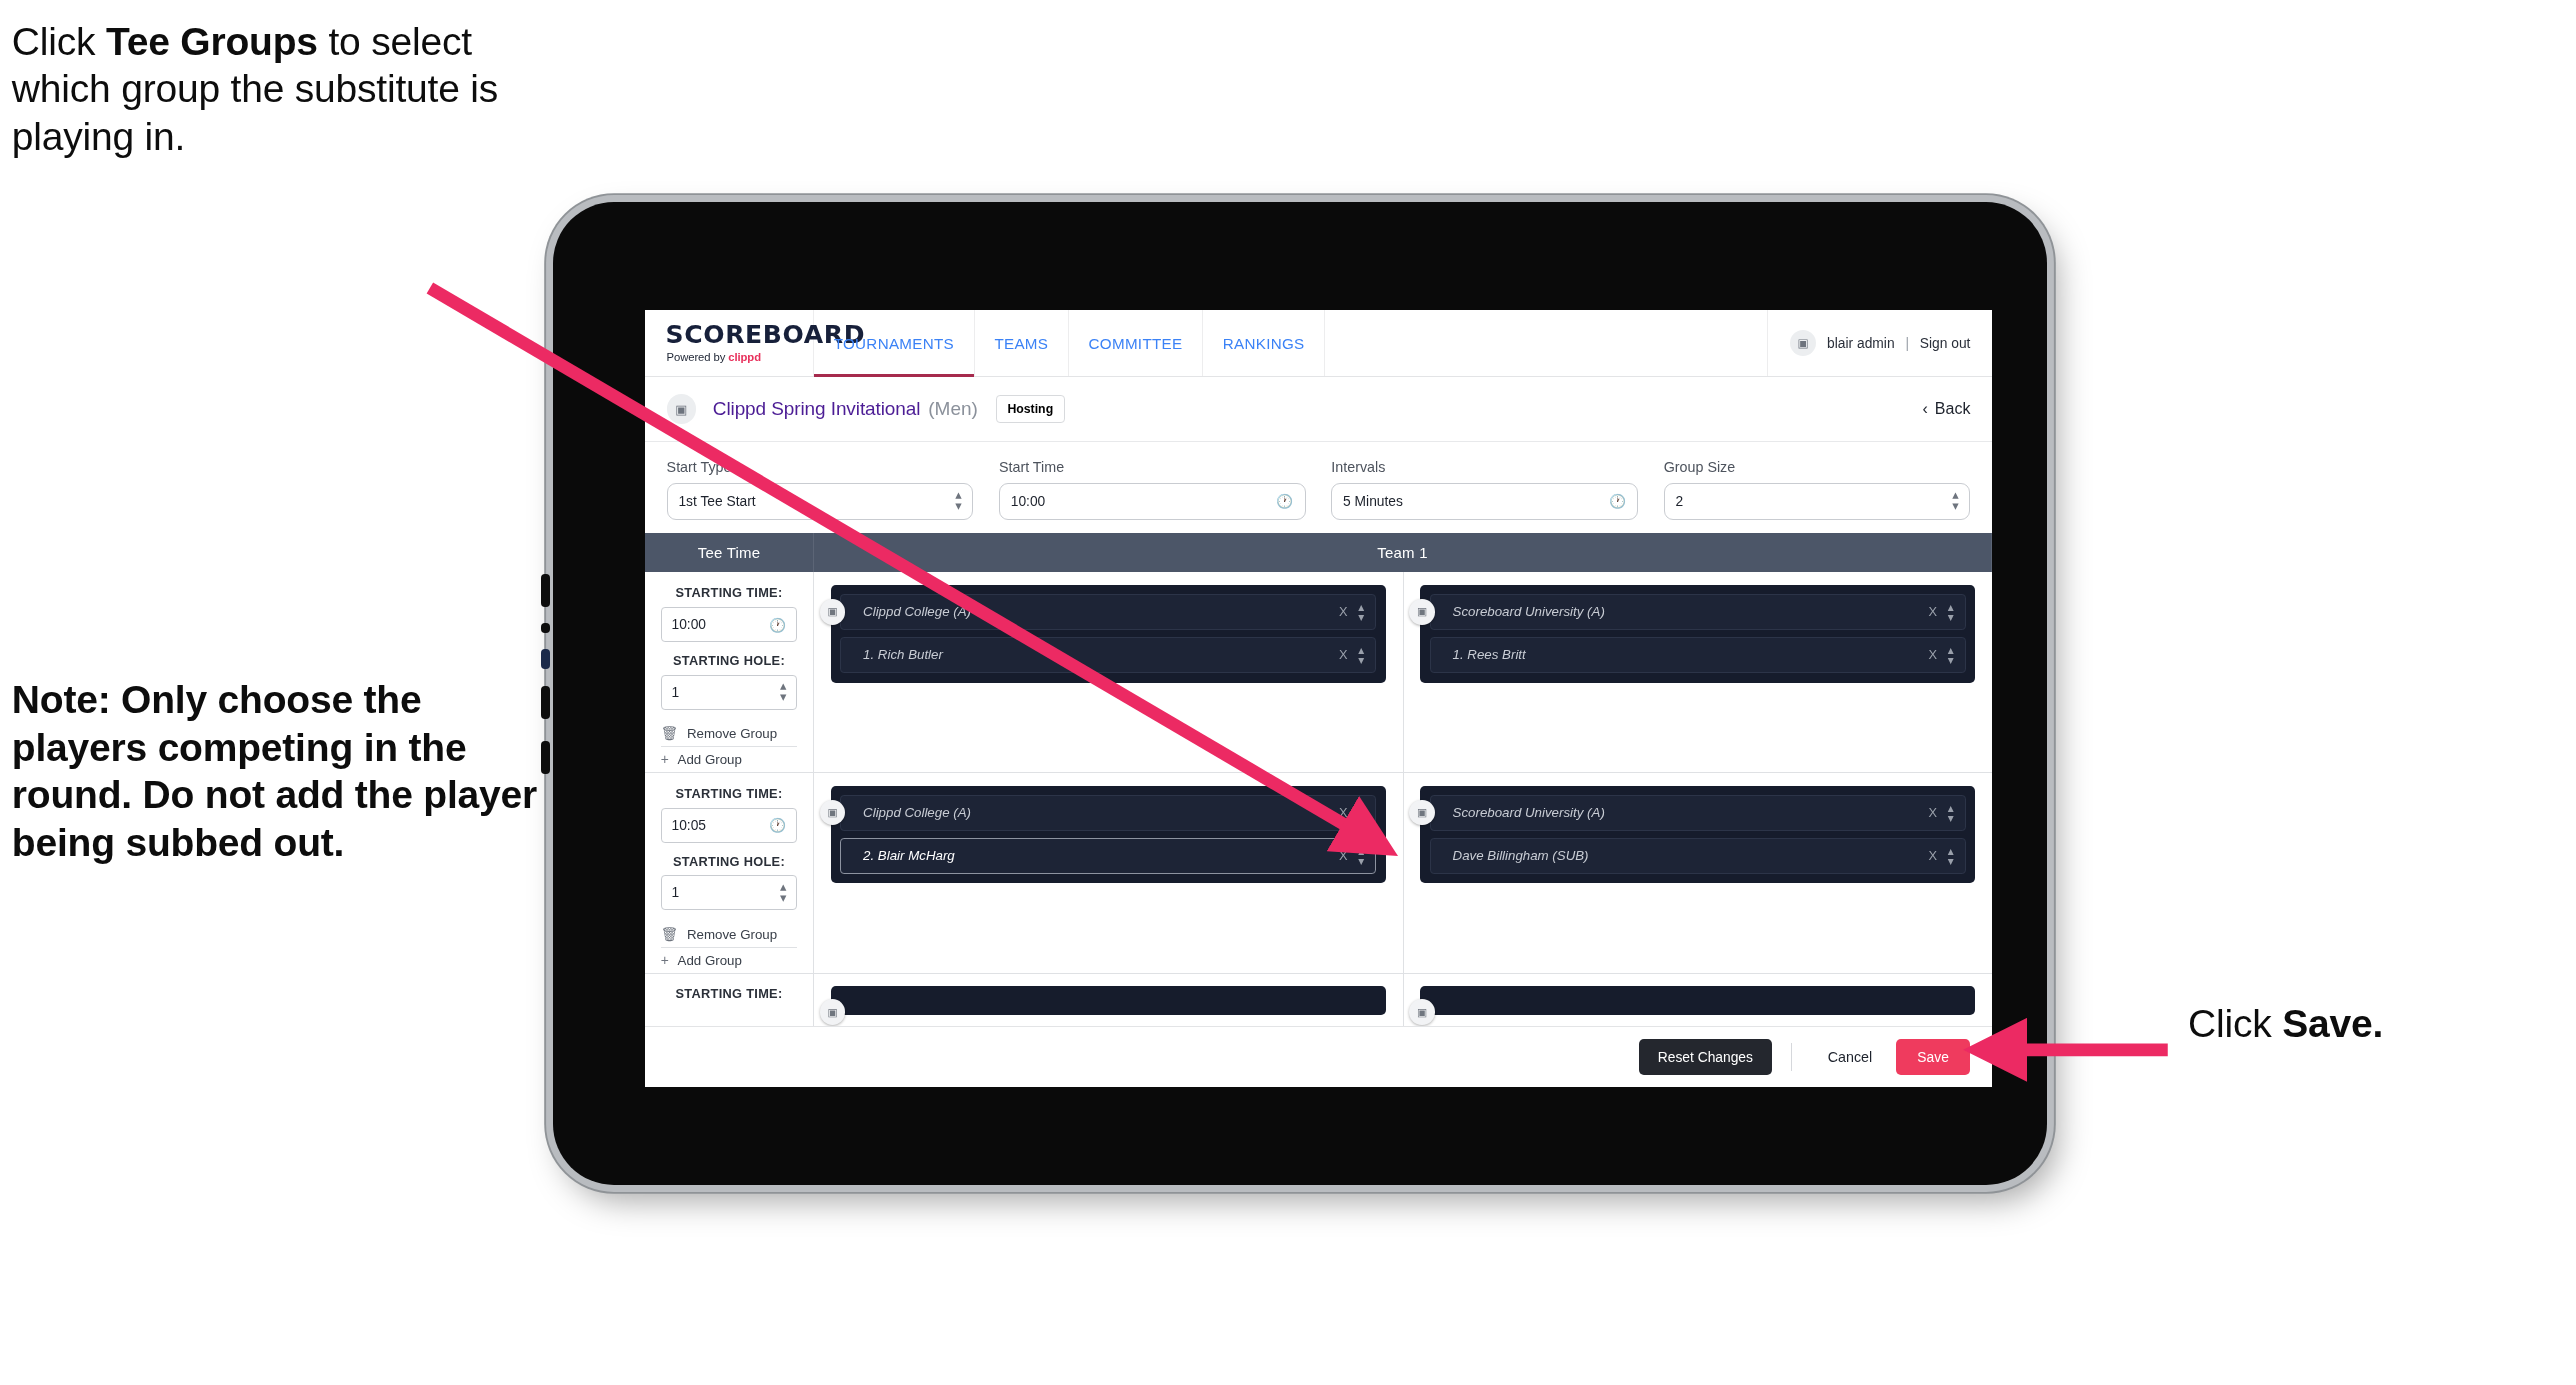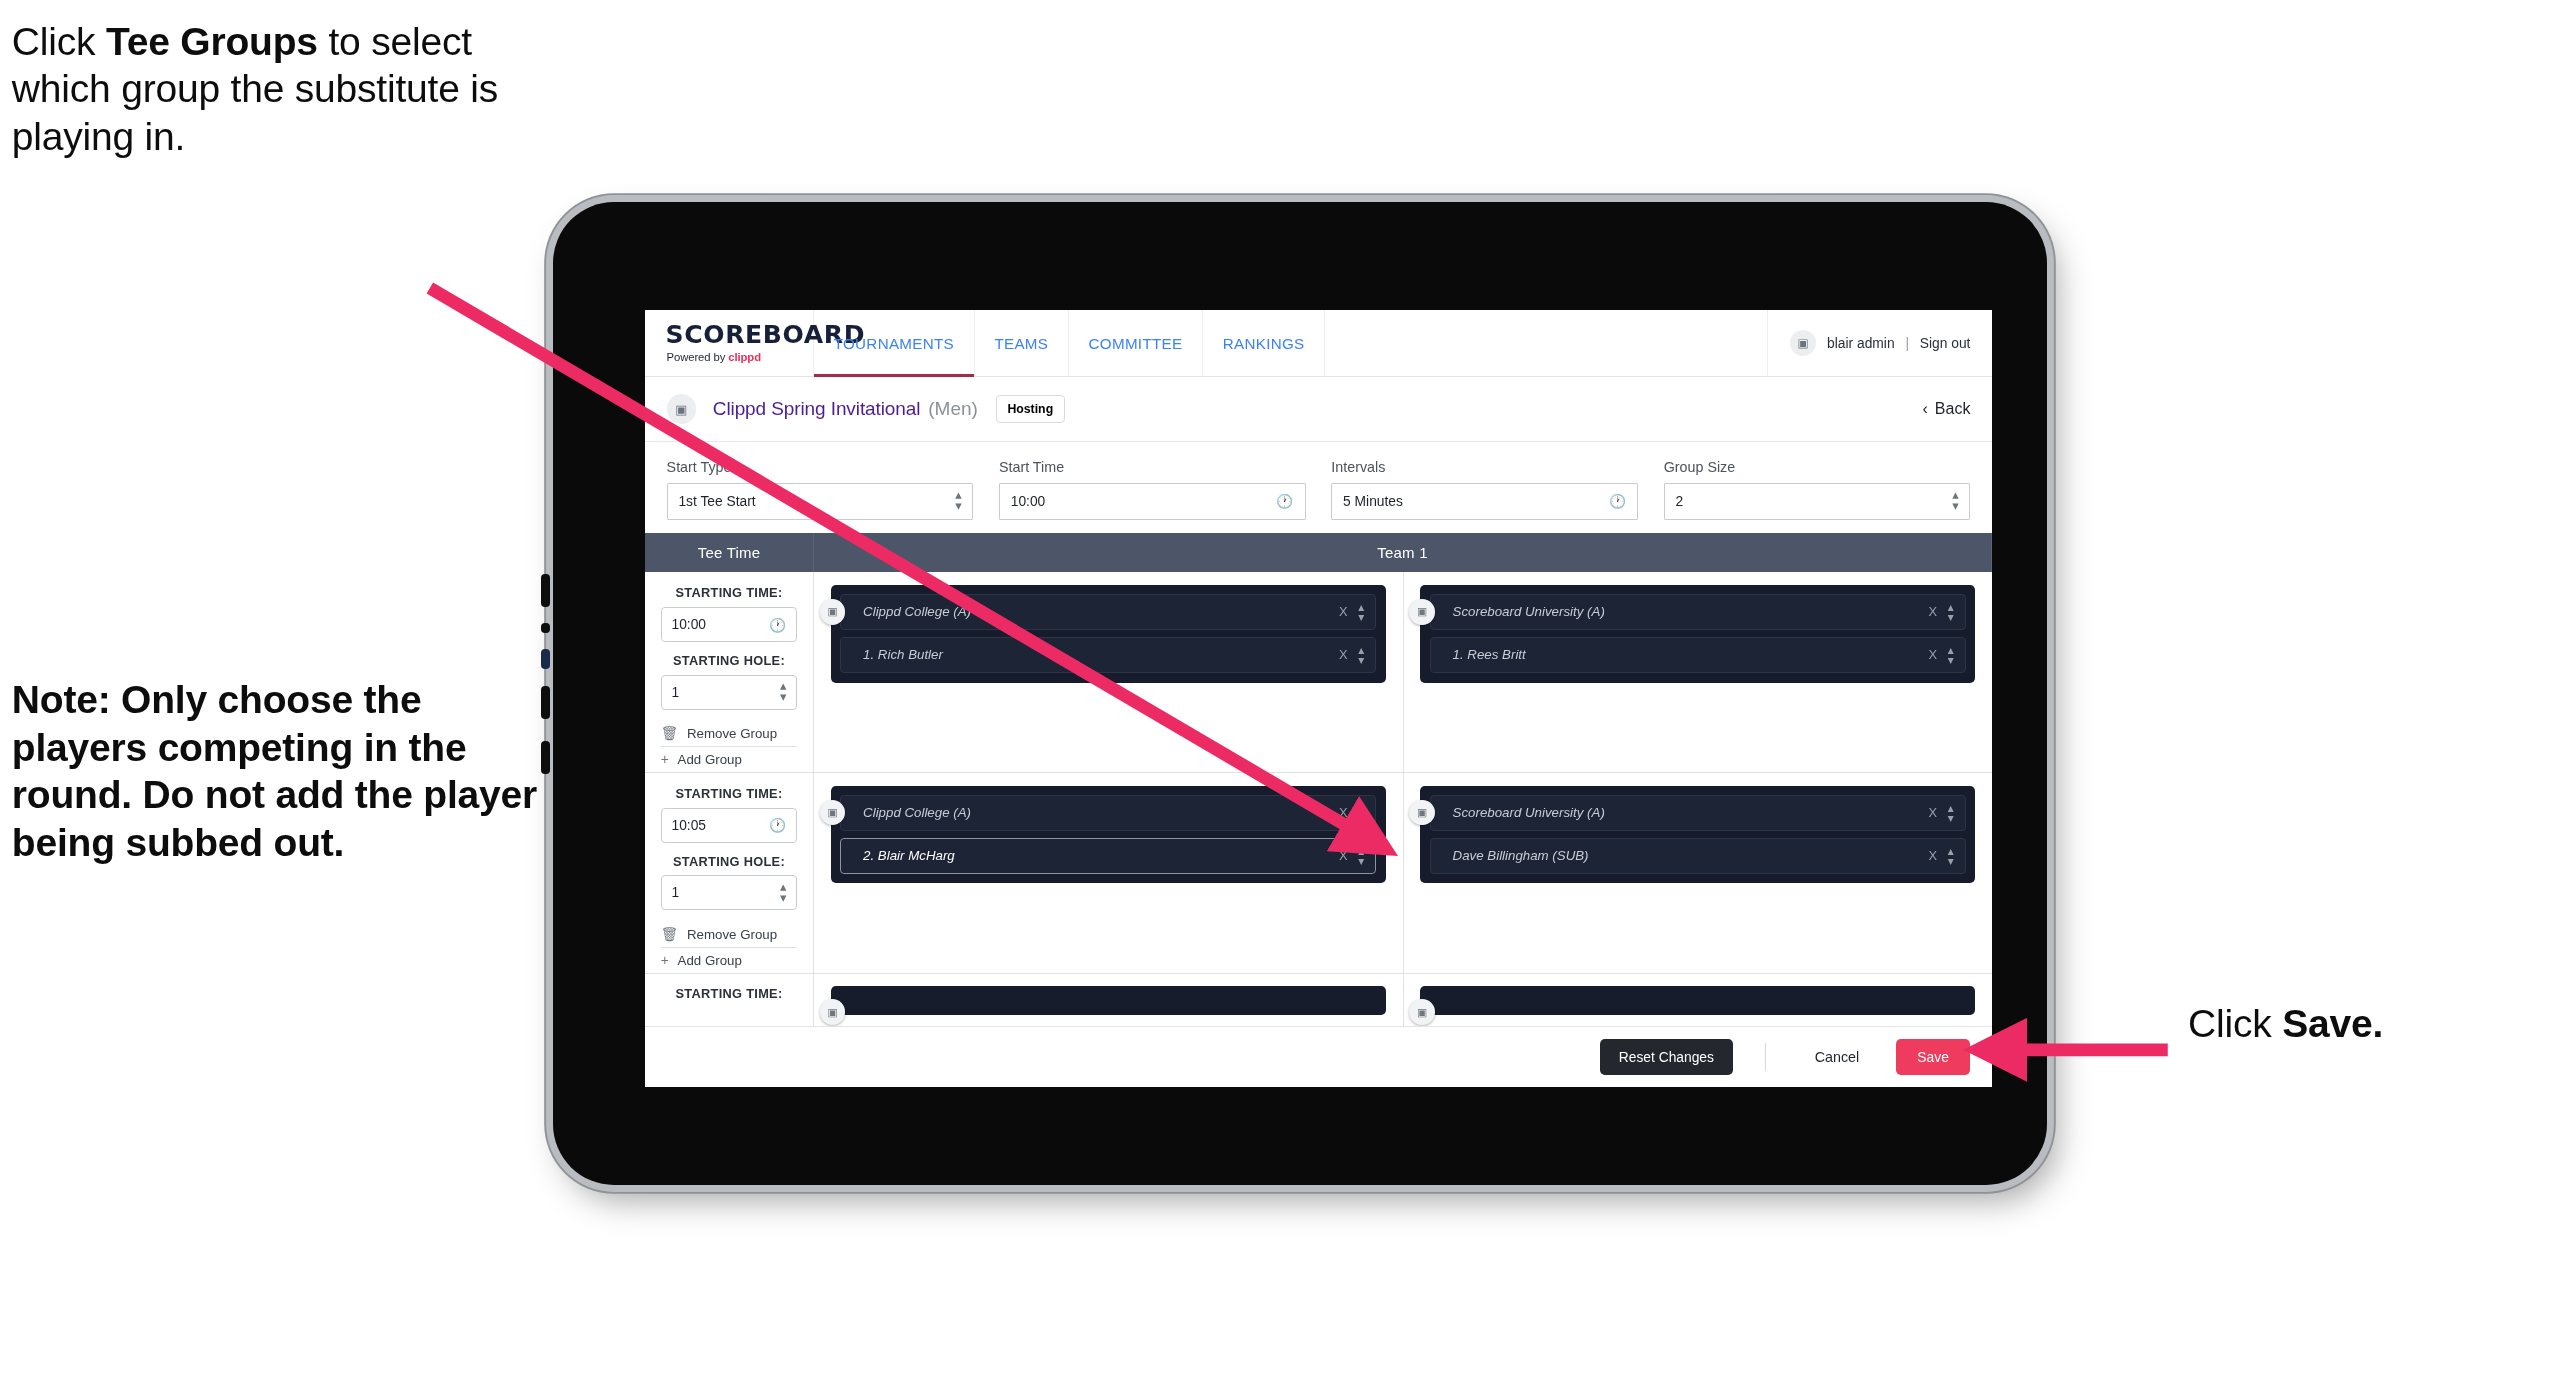--- a/index.html
+++ b/index.html
@@ -128,21 +128,21 @@
 
   
   .controls {
     display: flex; gap: 0; padding: 16.7px 21.6px 13.8px 21.6px;
     background: #fff;
   }
   .ctrl { flex: 1; padding-right: 25.6px; }
   .ctrl:last-child { padding-right: 0; }
   .ctrl-label { font-size: 14.3px; color: #4d535d; margin-bottom: 7.9px; }
   .ctrl-field {
-    height: 37px; border: 1px solid #c9ccd1; border-radius: 1px;
+    height: 37px; border: 1px solid #c9ccd1; border-radius: 9px;
     background: #fff; display: flex; align-items: center;
     padding: 0 10.8px; font-size: 13.8px; color: #1d222c;
   }
   .ctrl-field .val { flex: 1; }
   .ctrl-ico { color: #747a84; font-size: 13.8px; display: flex; align-items: center; }
   .spin { font-size: 12.8px; color: #6e747e; line-height: .85; }
 
   
   .thead { display: flex; height: 39px; background: #4c5668; flex: 0 0 39px; }
   .th {
@@ -208,21 +208,21 @@
 
   .partialrow { display: flex; min-height: 59px; }
   .partialrow .teecell { padding-top: 11.8px; }
   .partialrow .teamcell { padding-top: 11.8px; }
 
   
   .appfooter {
     height: 61px; flex: 0 0 61px;
     border-top: 1px solid #e3e4e6;
     display: flex; align-items: center; justify-content: flex-end;
-    gap: 13px; padding: 0 21.6px; background: #fff;
+    gap: 0; padding: 0 21.6px; background: #fff;
   }
   .btn-reset {
     background: #24272e; color: #fff; border: none; border-radius: 4.9px;
     padding: 10.8px 18.7px; font-size: 13.8px; cursor: pointer;
     font-family: inherit;
   }
   .fsep { width: 1px; height: 27.5px; background: #d6d8dc; margin: 0 19.7px; }
   .btn-cancel {
     background: transparent; border: none; color: #1d222c;
     font-size: 14.3px; cursor: pointer; padding: 9.8px 15.7px; font-family: inherit;

